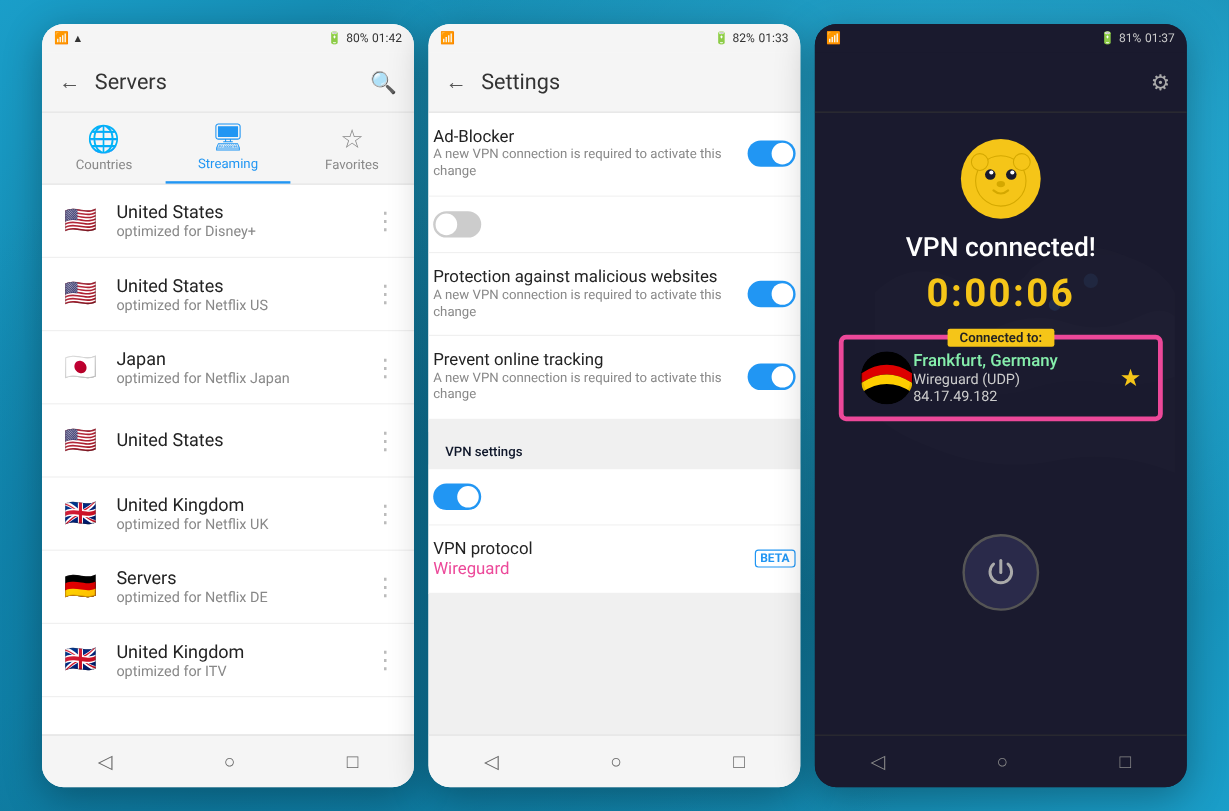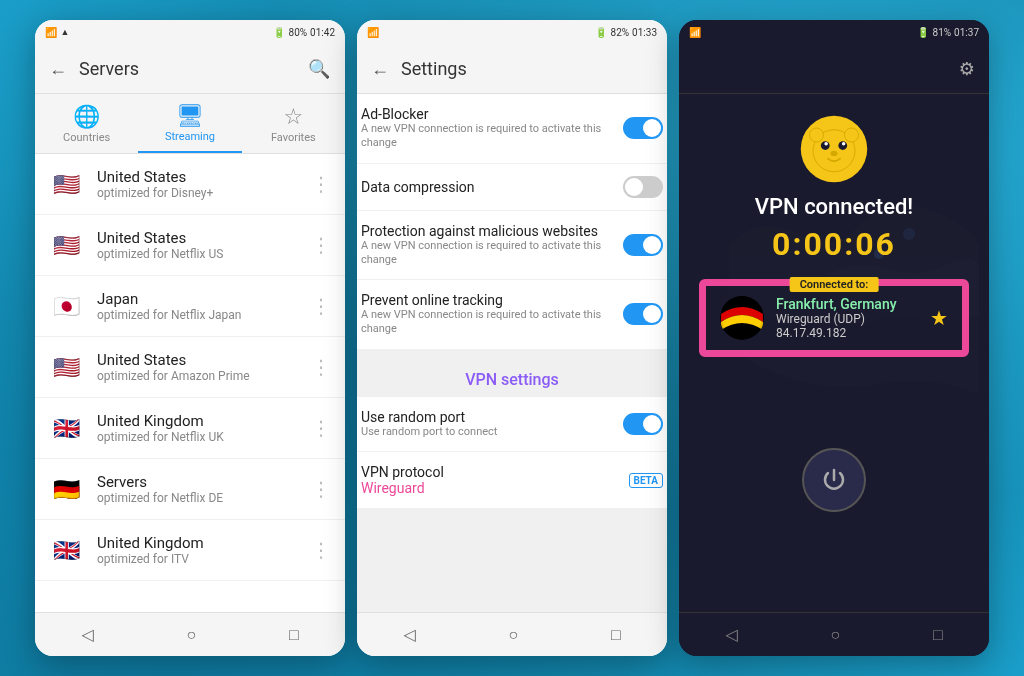--- a/index.html
+++ b/index.html
@@ -176,24 +176,23 @@
     .nav-btn.dark { color: #888; }
 
     
     .settings-content {
       flex: 1;
       background: #f0f0f0;
       overflow: hidden;
     }
     .settings-section-label {
       padding: 10px 14px 4px;
-      font-size: 16px;
-      color: #8b5cf6;
+      font-size: 11px;
+      color: #0f172a;
       font-weight: 500;
-      text-align: center;
     }
     .settings-item {
       background: #fff;
       padding: 12px 4px;
       border-bottom: 1px solid #f0f0f0;
       display: flex;
       align-items: center;
       gap: 8px;
     }
     .settings-item-info { flex: 1; }
@@ -272,26 +271,25 @@
       font-size: 32px;
       color: #f5c518;
       font-weight: 700;
       margin-bottom: 16px;
       position: relative;
       z-index: 1;
       letter-spacing: 2px;
     }
     .connected-box {
       width: 100%;
-      border: 7px solid #ec4899;
+      border: 4px solid #ec4899;
       border-radius: 6px;
       padding: 10px 14px;
       display: flex;
       align-items: center;
-      gap: 12px;
       position: relative;
       z-index: 1;
       background: rgba(26,26,46,0.8);
     }
     .connected-label {
       position: absolute;
       top: -9px;
       left: 50%;
       transform: translateX(-50%);
       background: #f5c518;
@@ -398,21 +396,20 @@
         <div class="server-info">
           <div class="server-name">Japan</div>
           <div class="server-sub">optimized for Netflix Japan</div>
         </div>
         <span class="more-dots">⋮</span>
       </div>
       <div class="server-item">
         <div class="flag">🇺🇸</div>
         <div class="server-info">
           <div class="server-name">United States</div>
-          <div class="server-sub">optimized for Amazon Prime</div>
         </div>
         <span class="more-dots">⋮</span>
       </div>
       <div class="server-item">
         <div class="flag">🇬🇧</div>
         <div class="server-info">
           <div class="server-name">United Kingdom</div>
           <div class="server-sub">optimized for Netflix UK</div>
         </div>
         <span class="more-dots">⋮</span>
@@ -464,23 +461,20 @@
 
       <div class="settings-item">
         <div class="settings-item-info">
           <div class="settings-item-title">Ad-Blocker</div>
           <div class="settings-item-sub">A new VPN connection is required to activate this change</div>
         </div>
         <div class="toggle on"></div>
       </div>
 
       <div class="settings-item">
-        <div class="settings-item-info">
-          <div class="settings-item-title">Data compression</div>
-        </div>
         <div class="toggle off"></div>
       </div>
 
       <div class="settings-item">
         <div class="settings-item-info">
           <div class="settings-item-title">Protection against malicious websites</div>
           <div class="settings-item-sub">A new VPN connection is required to activate this change</div>
         </div>
         <div class="toggle on"></div>
       </div>
@@ -493,24 +487,20 @@
         <div class="toggle on"></div>
       </div>
 
       <div class="settings-gap"></div>
 
       <div class="settings-section-label">VPN settings</div>
 
       <div class="settings-gap" style="height:4px"></div>
 
       <div class="settings-item">
-        <div class="settings-item-info">
-          <div class="settings-item-title">Use random port</div>
-          <div class="settings-item-sub">Use random port to connect</div>
-        </div>
         <div class="toggle on"></div>
       </div>
 
       <div class="settings-item">
         <div class="settings-item-info">
           <div class="settings-item-title">VPN protocol</div>
           <div class="wireguard-link">Wireguard</div>
         </div>
         <span class="beta-badge">BETA</span>
       </div>

